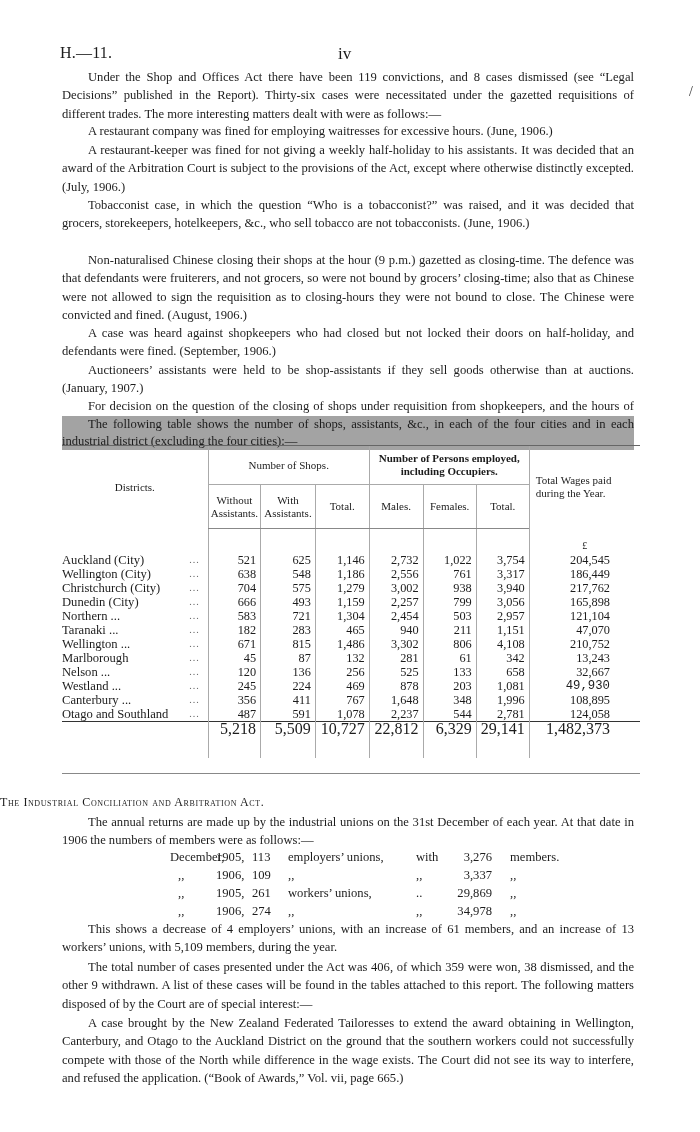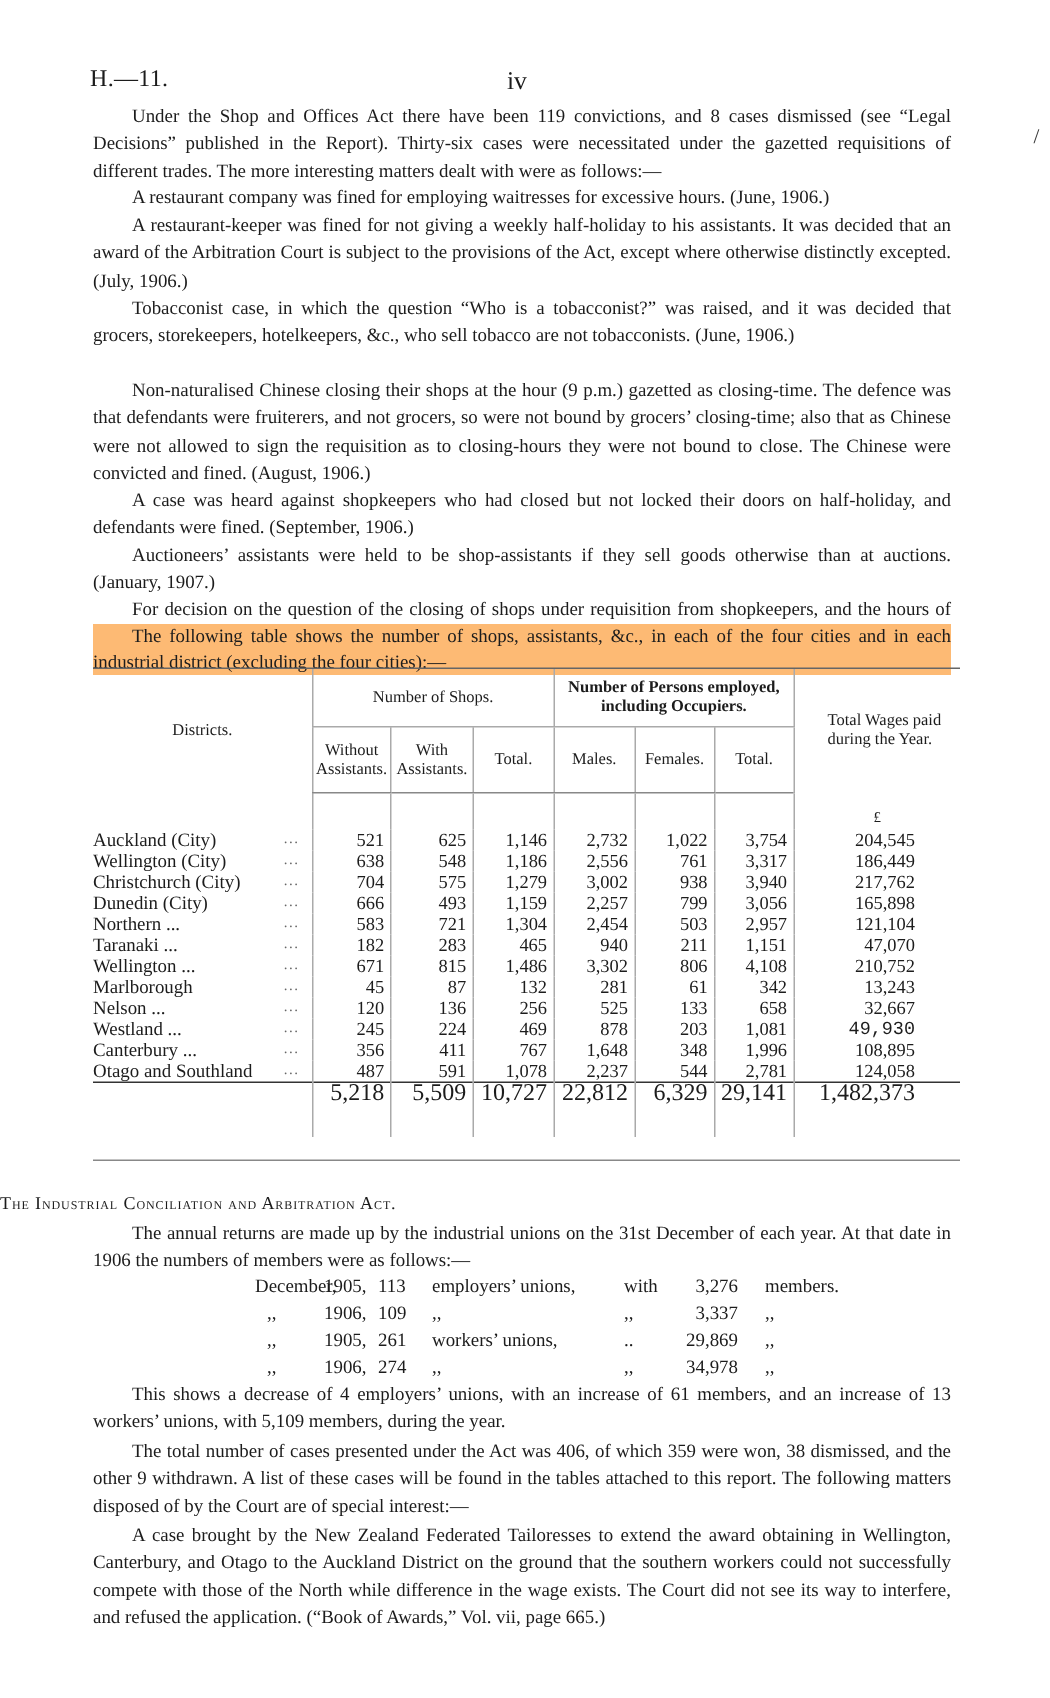--- a/index.html
+++ b/index.html
@@ -48,41 +48,41 @@
 
 <p class="para" style="top:68px;margin:0;">Under the Shop and Offices Act there have been 119 convictions, and 8 cases dismissed (see “Legal Decisions” published in the Report). Thirty-six cases were necessitated under the gazetted requisitions of different trades. The more interesting matters dealt with were as follows:—</p>
 <p class="para" style="top:122px;margin:0;">A restaurant company was fined for employing waitresses for excessive hours. (June, 1906.)</p>
 <p class="para" style="top:141px;margin:0;">A restaurant-keeper was fined for not giving a weekly half-holiday to his assistants. It was decided that an award of the Arbitration Court is subject to the provisions of the Act, except where otherwise distinctly excepted. (July, 1906.)</p>
 <p class="para" style="top:196px;margin:0;">Tobacconist case, in which the question “Who is a tobacconist?” was raised, and it was decided that grocers, storekeepers, hotelkeepers, &amp;c., who sell tobacco are not tobacconists. (June, 1906.)</p>
 <p class="para" style="top:251px;margin:0;">Non-naturalised Chinese closing their shops at the hour (9 p.m.) gazetted as closing-time. The defence was that defendants were fruiterers, and not grocers, so were not bound by grocers’ closing-time; also that as Chinese were not allowed to sign the requisition as to closing-hours they were not bound to close. The Chinese were convicted and fined. (August, 1906.)</p>
 <p class="para" style="top:324px;margin:0;">A case was heard against shopkeepers who had closed but not locked their doors on half-holiday, and defendants were fined. (September, 1906.)</p>
 <p class="para" style="top:361px;margin:0;">Auctioneers’ assistants were held to be shop-assistants if they sell goods otherwise than at auctions. (January, 1907.)</p>
 <p class="para" style="top:397px;margin:0;">For decision on the question of the closing of shops under requisition from shopkeepers, and the hours of assistants working in such shops, see September, 1906.</p>
 
-<p class="para" style="top:416px;margin:0;line-height:17px;background:#fdba74;">The following table shows the number of shops, assistants, &amp;c., in each of the four cities and in each industrial district (excluding the four cities):—</p>
+<p class="para" style="top:416px;margin:0;line-height:17px;background:#a3a3a3;">The following table shows the number of shops, assistants, &amp;c., in each of the four cities and in each industrial district (excluding the four cities):—</p>
 
 <div class="top-rule"></div>
 
 <table class="stats">
   <colgroup>
     <col style="width:150px">
       <col style="width:52px">
       <col style="width:55px">
       <col style="width:54px">
     <col style="width:54px">
       <col style="width:54px">
       <col style="width:47px">
       <col style="width:112px">
   </colgroup>
   <tbody>
       <tr class="hdr-group">
     <th rowspan="2">Districts.</th>
     <th colspan="3" class="vl" style="border-bottom:1px solid #aaa;height:38px;">Number of Shops.</th>
     <th colspan="3" class="vl" style="border-bottom:1px solid #aaa;font-weight:bold;">Number of Persons employed, including Occupiers.</th>
-    <th rowspan="2" class="vl" style="text-align:left;padding-left:22px;">Total Wages paid during the Year.</th>
+    <th rowspan="2" class="vl" style="text-align:left;padding-left:6px;">Total Wages paid during the Year.</th>
   </tr>
   <tr class="hdr-sub hdr-row-bottom">
     <th class="vl">Without Assistants.</th>
     <th class="vl">With Assistants.</th>
     <th class="vl">Total.</th>
     <th class="vl">Males.</th>
     <th class="vl">Females.</th>
     <th class="vl">Total.</th>
   </tr>
   <tr class="spacer">

